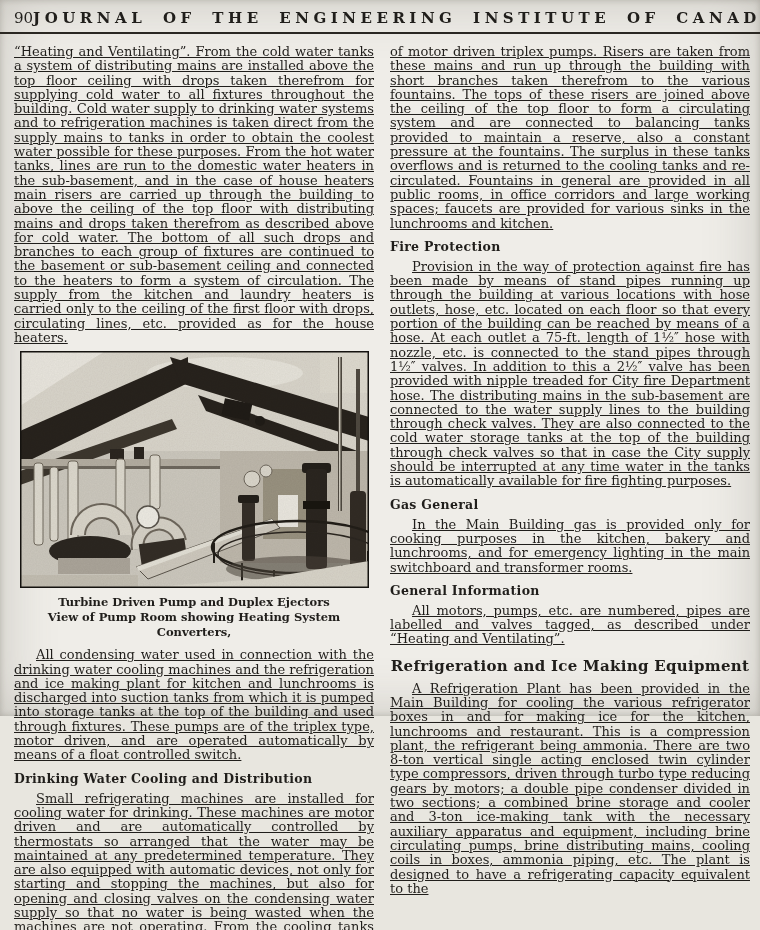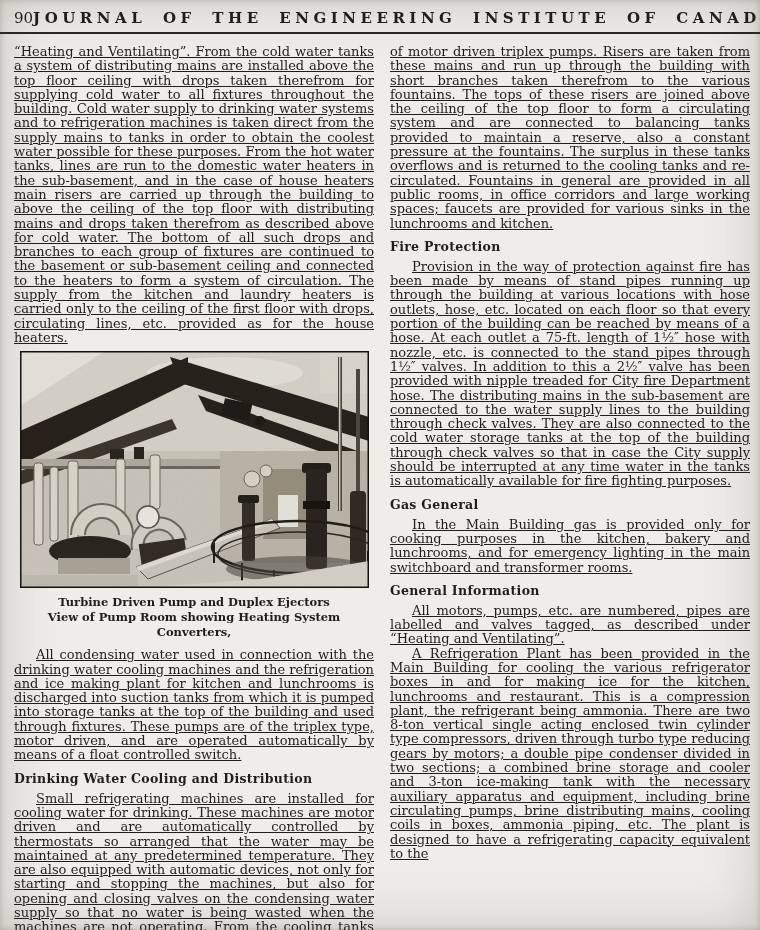--- a/index.html
+++ b/index.html
@@ -3,21 +3,21 @@
 <meta charset="utf-8">
 <style>
   html,body{margin:0;padding:0;}
   body{
     width:760px;height:930px;overflow:hidden;
     background:#e8e6df;
     font-family:"DejaVu Serif", serif;
     color:#201e1b;
   }
   .page{
-    position:relative;width:760px;height:930px;
+    position:relative;width:760px;height:716px;
     background:#efede8;
     box-shadow:inset 0 0 55px rgba(95,90,78,.28), inset 0 0 6px rgba(60,55,45,.25);
   }
   header.masthead{
     display:flex;align-items:baseline;
     padding:9px 12px 5px 14px;
     border-bottom:2px solid #2a2722;
   }
   .pageno{font-size:15px;letter-spacing:0;}
   .jtitle{
@@ -166,17 +166,18 @@
 
       <h3 class="xhead">Fire Protection</h3>
       <p>Provision in the way of protection against fire has been made by means of stand pipes running up through the building at various locations with hose outlets, hose, etc. located on each floor so that every portion of the building can be reached by means of a hose.  At each outlet a 75-ft. length of 1½″ hose with nozzle, etc. is connected to the stand pipes through 1½″ valves.  In addition to this a 2½″ valve has been provided with nipple treaded for City fire Department hose.  The distributing mains in the sub-basement are connected to the water supply lines to the building through check valves.  They are also connected to the cold water storage tanks at the top of the building through check valves so that in case the City supply should be interrupted at any time water in the tanks is automatically available for fire fighting purposes.</p>
 
       <h3 class="xhead">Gas General</h3>
       <p>In the Main Building gas is provided only for cooking purposes in the kitchen, bakery and lunchrooms, and for emergency lighting in the main switchboard and transformer rooms.</p>
 
       <h3 class="xhead">General Information</h3>
       <p>All motors, pumps, etc. are numbered, pipes are labelled and valves tagged, as described under “Heating and Ventilating”.</p>
 
+      <h2 class="bighead">Refrigeration and Ice Making Equipment</h2>
       <p>A Refrigeration Plant has been provided in the Main Building for cooling the various refrigerator boxes in and for making ice for the kitchen, lunchrooms and restaurant. This is a compression plant, the refrigerant being ammonia. There are two 8-ton vertical single acting enclosed twin cylinder type compressors, driven through turbo type reducing gears by motors; a double pipe condenser divided in two sections; a combined brine storage and cooler and 3-ton ice-making tank with the necessary auxiliary apparatus and equipment, including brine circulating pumps, brine distributing mains, cooling coils in boxes, ammonia piping, etc.  The plant is designed to have a refrigerating capacity equivalent to the</p>
     </div>
 
   </div>
 </div>
 
 </body></html>

